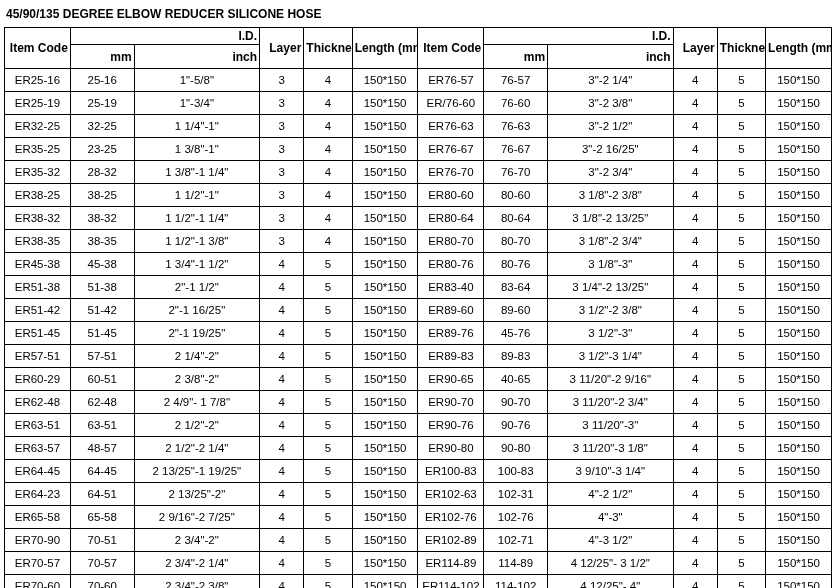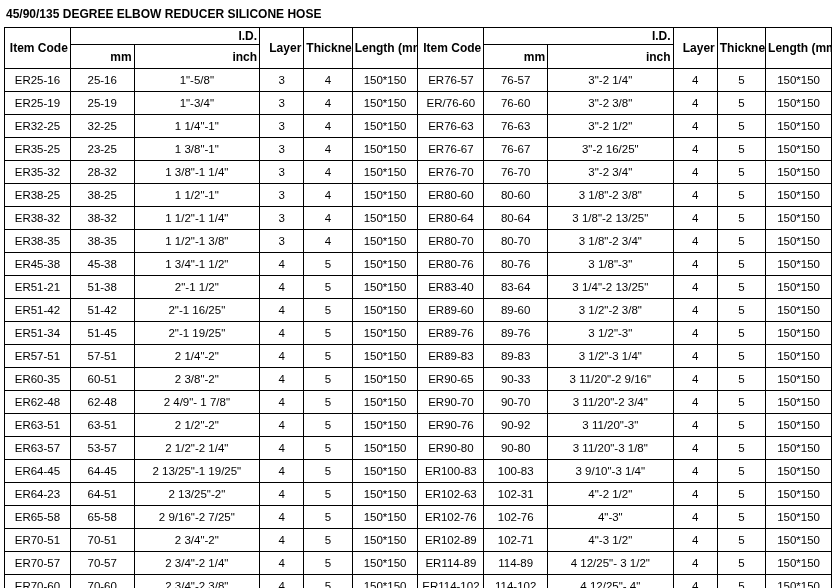--- a/index.html
+++ b/index.html
@@ -224,21 +224,21 @@
           <td>5</td>
           <td>150*150</td>
           <td>ER80-76</td>
           <td>80-76</td>
           <td>3 1/8"-3"</td>
           <td>4</td>
           <td>5</td>
           <td>150*150</td>
         </tr>
         <tr>
-          <td>ER51-21</td>
+          <td>ER51-38</td>
           <td>51-38</td>
           <td>2"-1 1/2"</td>
           <td>4</td>
           <td>5</td>
           <td>150*150</td>
           <td>ER83-40</td>
           <td>83-64</td>
           <td>3 1/4"-2 13/25"</td>
           <td>4</td>
           <td>5</td>
@@ -252,56 +252,56 @@
           <td>5</td>
           <td>150*150</td>
           <td>ER89-60</td>
           <td>89-60</td>
           <td>3 1/2"-2 3/8"</td>
           <td>4</td>
           <td>5</td>
           <td>150*150</td>
         </tr>
         <tr>
-          <td>ER51-34</td>
+          <td>ER51-45</td>
           <td>51-45</td>
           <td>2"-1 19/25"</td>
           <td>4</td>
           <td>5</td>
           <td>150*150</td>
           <td>ER89-76</td>
-          <td>89-76</td>
+          <td>45-76</td>
           <td>3 1/2"-3"</td>
           <td>4</td>
           <td>5</td>
           <td>150*150</td>
         </tr>
         <tr>
           <td>ER57-51</td>
           <td>57-51</td>
           <td>2 1/4"-2"</td>
           <td>4</td>
           <td>5</td>
           <td>150*150</td>
           <td>ER89-83</td>
           <td>89-83</td>
           <td>3 1/2"-3 1/4"</td>
           <td>4</td>
           <td>5</td>
           <td>150*150</td>
         </tr>
         <tr>
-          <td>ER60-35</td>
+          <td>ER60-29</td>
           <td>60-51</td>
           <td>2 3/8"-2"</td>
           <td>4</td>
           <td>5</td>
           <td>150*150</td>
           <td>ER90-65</td>
-          <td>90-33</td>
+          <td>40-65</td>
           <td>3 11/20"-2 9/16"</td>
           <td>4</td>
           <td>5</td>
           <td>150*150</td>
         </tr>
         <tr>
           <td>ER62-48</td>
           <td>62-48</td>
           <td>2 4/9"- 1 7/8"</td>
           <td>4</td>
@@ -315,29 +315,29 @@
           <td>150*150</td>
         </tr>
         <tr>
           <td>ER63-51</td>
           <td>63-51</td>
           <td>2 1/2"-2"</td>
           <td>4</td>
           <td>5</td>
           <td>150*150</td>
           <td>ER90-76</td>
-          <td>90-92</td>
+          <td>90-76</td>
           <td>3 11/20"-3"</td>
           <td>4</td>
           <td>5</td>
           <td>150*150</td>
         </tr>
         <tr>
           <td>ER63-57</td>
-          <td>53-57</td>
+          <td>48-57</td>
           <td>2 1/2"-2 1/4"</td>
           <td>4</td>
           <td>5</td>
           <td>150*150</td>
           <td>ER90-80</td>
           <td>90-80</td>
           <td>3 11/20"-3 1/8"</td>
           <td>4</td>
           <td>5</td>
           <td>150*150</td>
@@ -378,21 +378,21 @@
           <td>5</td>
           <td>150*150</td>
           <td>ER102-76</td>
           <td>102-76</td>
           <td>4"-3"</td>
           <td>4</td>
           <td>5</td>
           <td>150*150</td>
         </tr>
         <tr>
-          <td>ER70-51</td>
+          <td>ER70-90</td>
           <td>70-51</td>
           <td>2 3/4"-2"</td>
           <td>4</td>
           <td>5</td>
           <td>150*150</td>
           <td>ER102-89</td>
           <td>102-71</td>
           <td>4"-3 1/2"</td>
           <td>4</td>
           <td>5</td>

